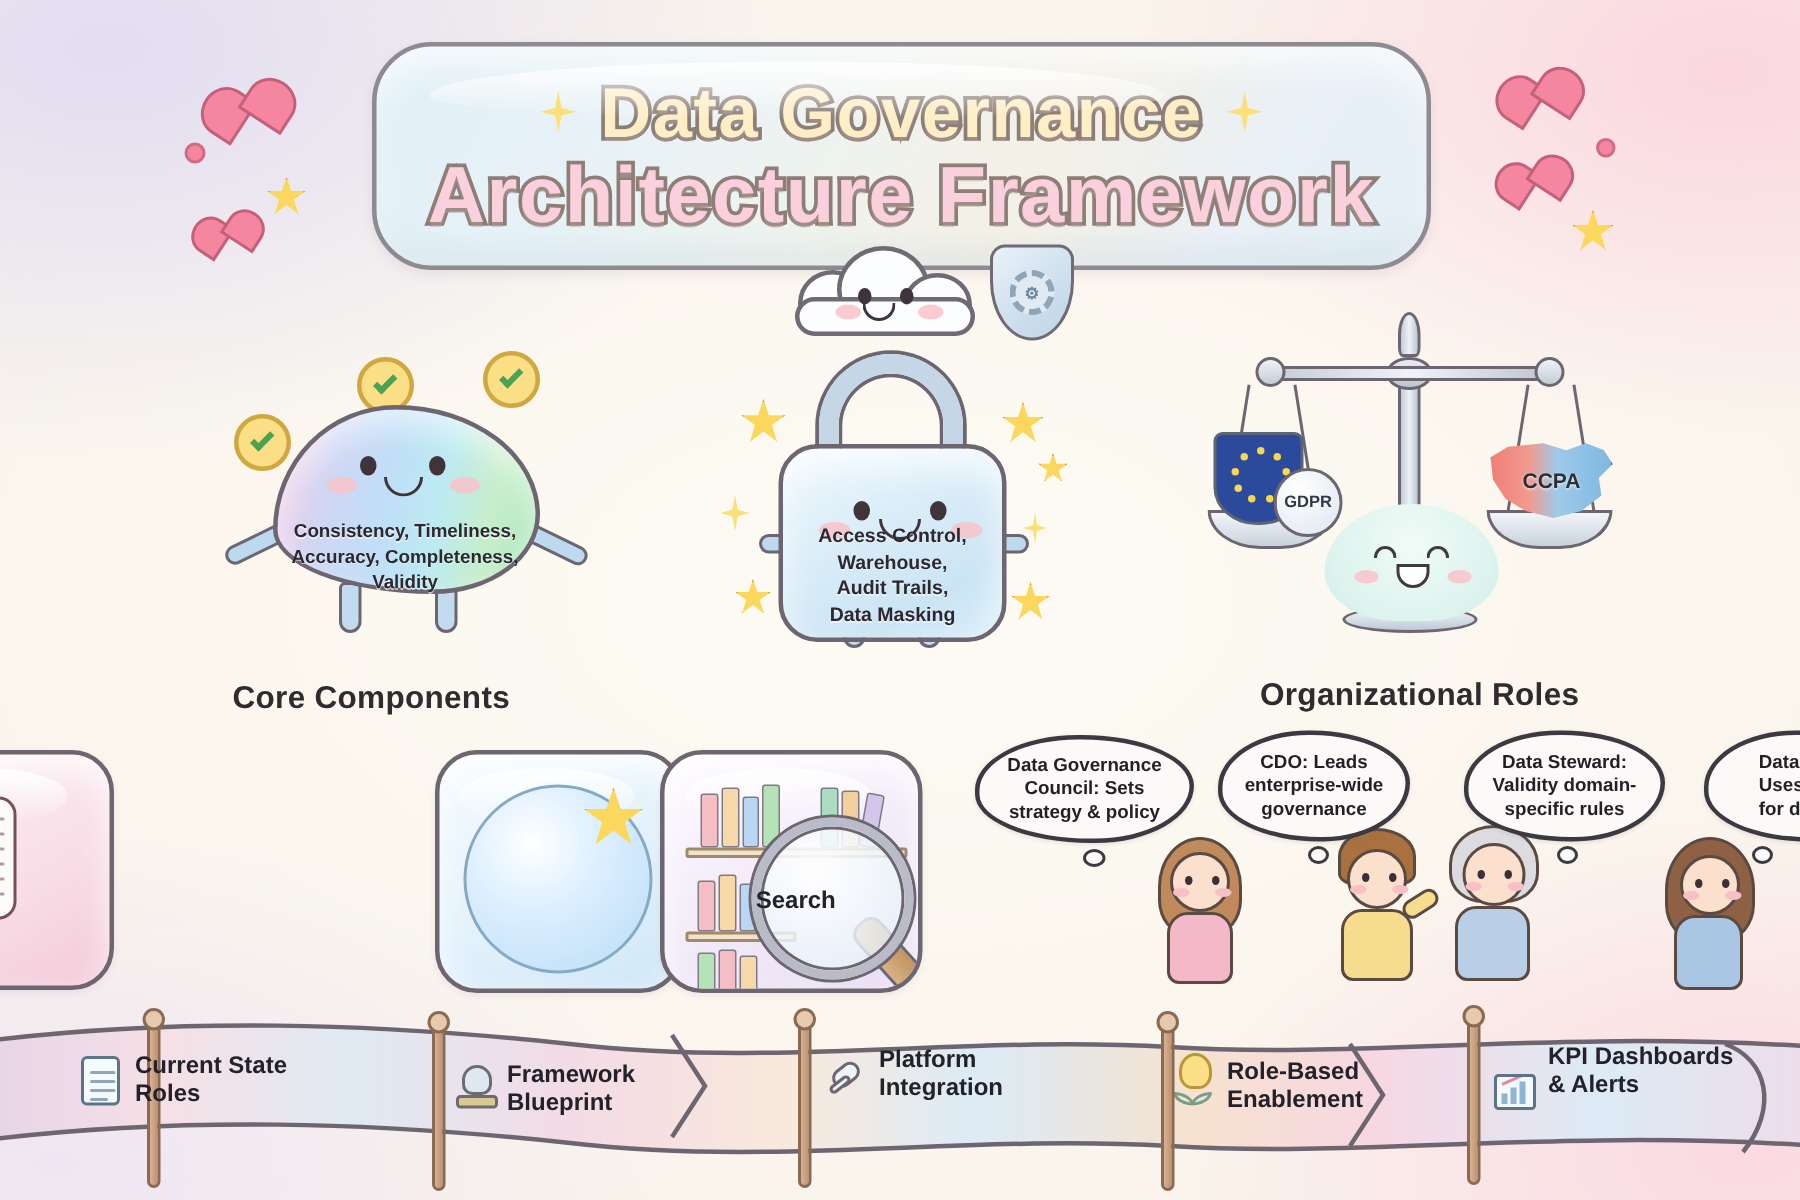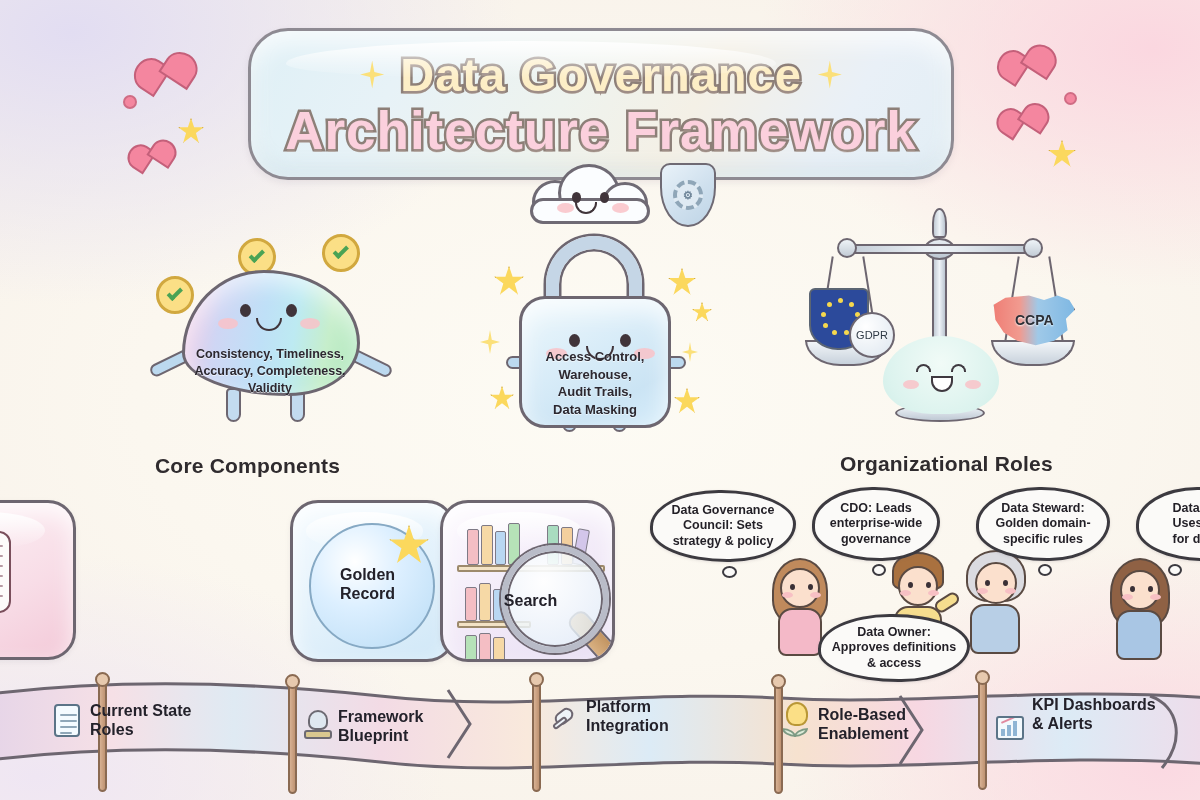--- a/index.html
+++ b/index.html
@@ -154,21 +154,21 @@
   .euflag {
     position:absolute; width:60px; height:62px;
     background:#2c4a9b; border:2px solid #5b6573;
     border-radius: 6px 6px 48% 48% / 6px 6px 40% 40%;
   }
   .eustar { position:absolute; width:5px; height:5px; background:#f6d84e; border-radius:50%; }
   .gdpr-badge {
     position:absolute; width:46px; height:46px; border-radius:50%;
     background:radial-gradient(circle at 35% 30%,#ffffff,#dde6ef);
     border:2px solid #6d6670; display:flex; align-items:center; justify-content:center;
-    font-size:11px; font-weight:normal; color:#2f3a46;
+    font-size:11px; font-weight:bold; color:#2f3a46;
   }
   .usmap {
     position:absolute; width:84px; height:58px;
     background: linear-gradient(90deg,#ef7f76 0%,#f19a8f 32%,#9fc9e8 55%,#7fb8e3 100%);
     border:2px solid #6d6670;
     clip-path: polygon(2% 22%,16% 10%,44% 6%,62% 14%,78% 6%,92% 14%,99% 30%,88% 46%,90% 66%,74% 84%,52% 92%,30% 84%,14% 70%,4% 48%);
   }
   .ccpa-label {
     position:absolute; font-size:14px; font-weight:bold; color:#2b2f36;
     text-shadow: 0 1px 2px rgba(255,255,255,.9);
@@ -437,24 +437,20 @@
     <div class="bookline" style="left:44px;top:82px;width:40px;"></div>
     <div class="bookline" style="left:44px;top:92px;width:40px;"></div>
 
   </div>
 
 
   <div class="card" style="left:290px;top:500px;width:165px;height:162px;background:linear-gradient(150deg,#f5fbff,#e2f1fb 55%,#cfe7f7);">
     <div class="ghl"></div>
     <div class="golden-circle" style="left:16px;top:20px;"></div>
     <div class="star5" style="left:96px;top:22px;width:40px;height:40px;"></div>
-    <div class="card-bigtext" style="top:62px;left:-8px;width:165px;">
-      <div>Golden</div>
-      <div>Record</div>
-    </div>
   </div>
 
   <div class="card" style="left:440px;top:500px;width:175px;height:162px;background:linear-gradient(150deg,#fdfaff,#f2eaf8 55%,#e8dff4);">
     <div class="ghl"></div>
     <div class="shelf" style="left:14px;top:62px;width:148px;"></div>
     <div class="shelf" style="left:14px;top:118px;width:74px;"></div>
     <div class="bk" style="left:24px;top:26px;width:12px;height:36px;background:#f4bec4;"></div>
     <div class="bk" style="left:38px;top:22px;width:12px;height:40px;background:#f6d9a6;"></div>
     <div class="bk" style="left:52px;top:28px;width:11px;height:34px;background:#b9d7f2;"></div>
     <div class="bk" style="left:65px;top:20px;width:12px;height:42px;background:#b6e2b8;"></div>
@@ -529,42 +525,35 @@
       <div>CDO: Leads</div>
       <div>enterprise-wide</div>
       <div>governance</div>
     </div>
   </div>
   <div class="bubdot" style="left:872px;top:564px;width:14px;height:12px;"></div>
 
   <div class="bubble" style="left:976px;top:487px;width:134px;height:74px;">
     <div>
       <div>Data Steward:</div>
-      <div>Golden domain-</div>
+      <div>Validity domain-</div>
       <div>specific rules</div>
     </div>
   </div>
   <div class="bubdot" style="left:1038px;top:564px;width:14px;height:12px;"></div>
 
   <div class="bubble" style="left:1136px;top:487px;width:130px;height:74px;">
     <div style="text-align:left;">
       <div>Data Con</div>
       <div>Uses trus</div>
       <div>for dec</div>
     </div>
   </div>
   <div class="bubdot" style="left:1168px;top:564px;width:14px;height:12px;"></div>
 
-  <div class="bubble" style="left:818px;top:614px;width:152px;height:68px;">
-    <div>
-      <div>Data Owner:</div>
-      <div>Approves definitions</div>
-      <div>&amp; access</div>
-    </div>
-  </div>
 
   <div id="roadmap">
     <svg width="1200" height="128" style="position:absolute;left:0;top:0;">
       <defs>
         <linearGradient id="rg" x1="0" y1="0" x2="1" y2="0">
           <stop offset="0%" stop-color="#e6d5e8"></stop>
           <stop offset="10%" stop-color="#f6e0e6"></stop>
           <stop offset="20%" stop-color="#dfeaf3"></stop>
           <stop offset="32%" stop-color="#f3dbe5"></stop>
           <stop offset="44%" stop-color="#f9e9dc"></stop>

